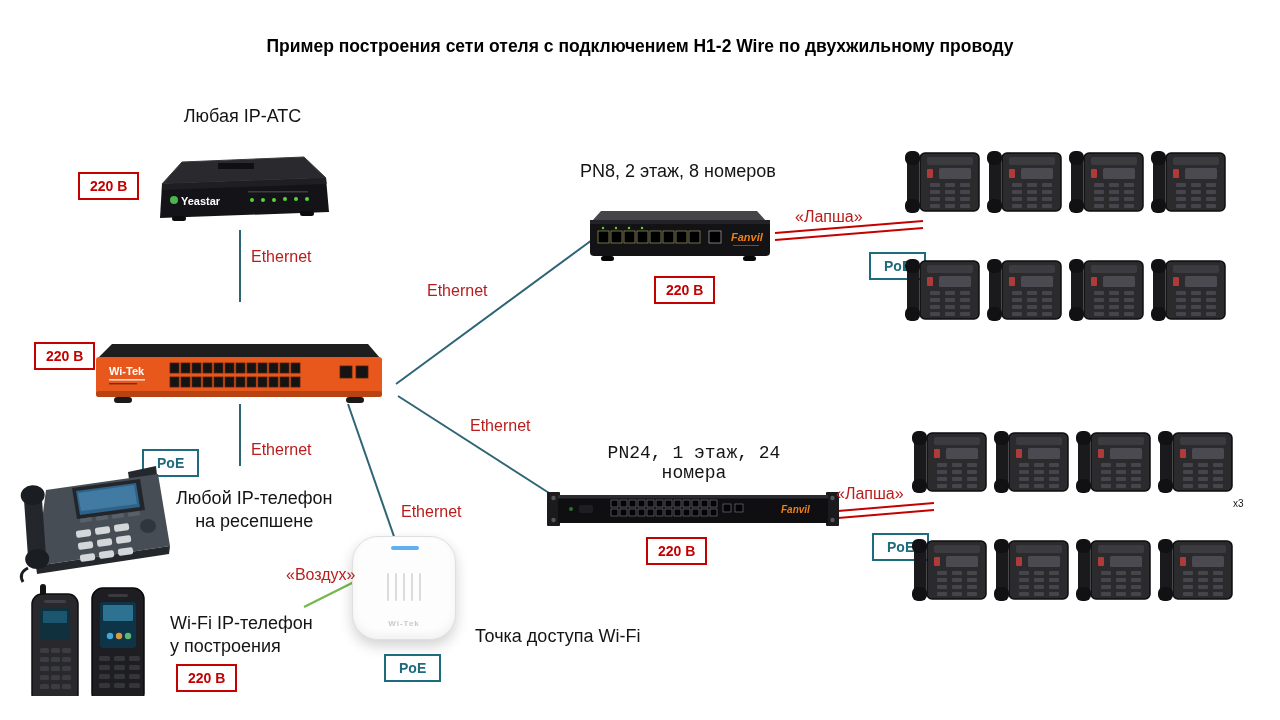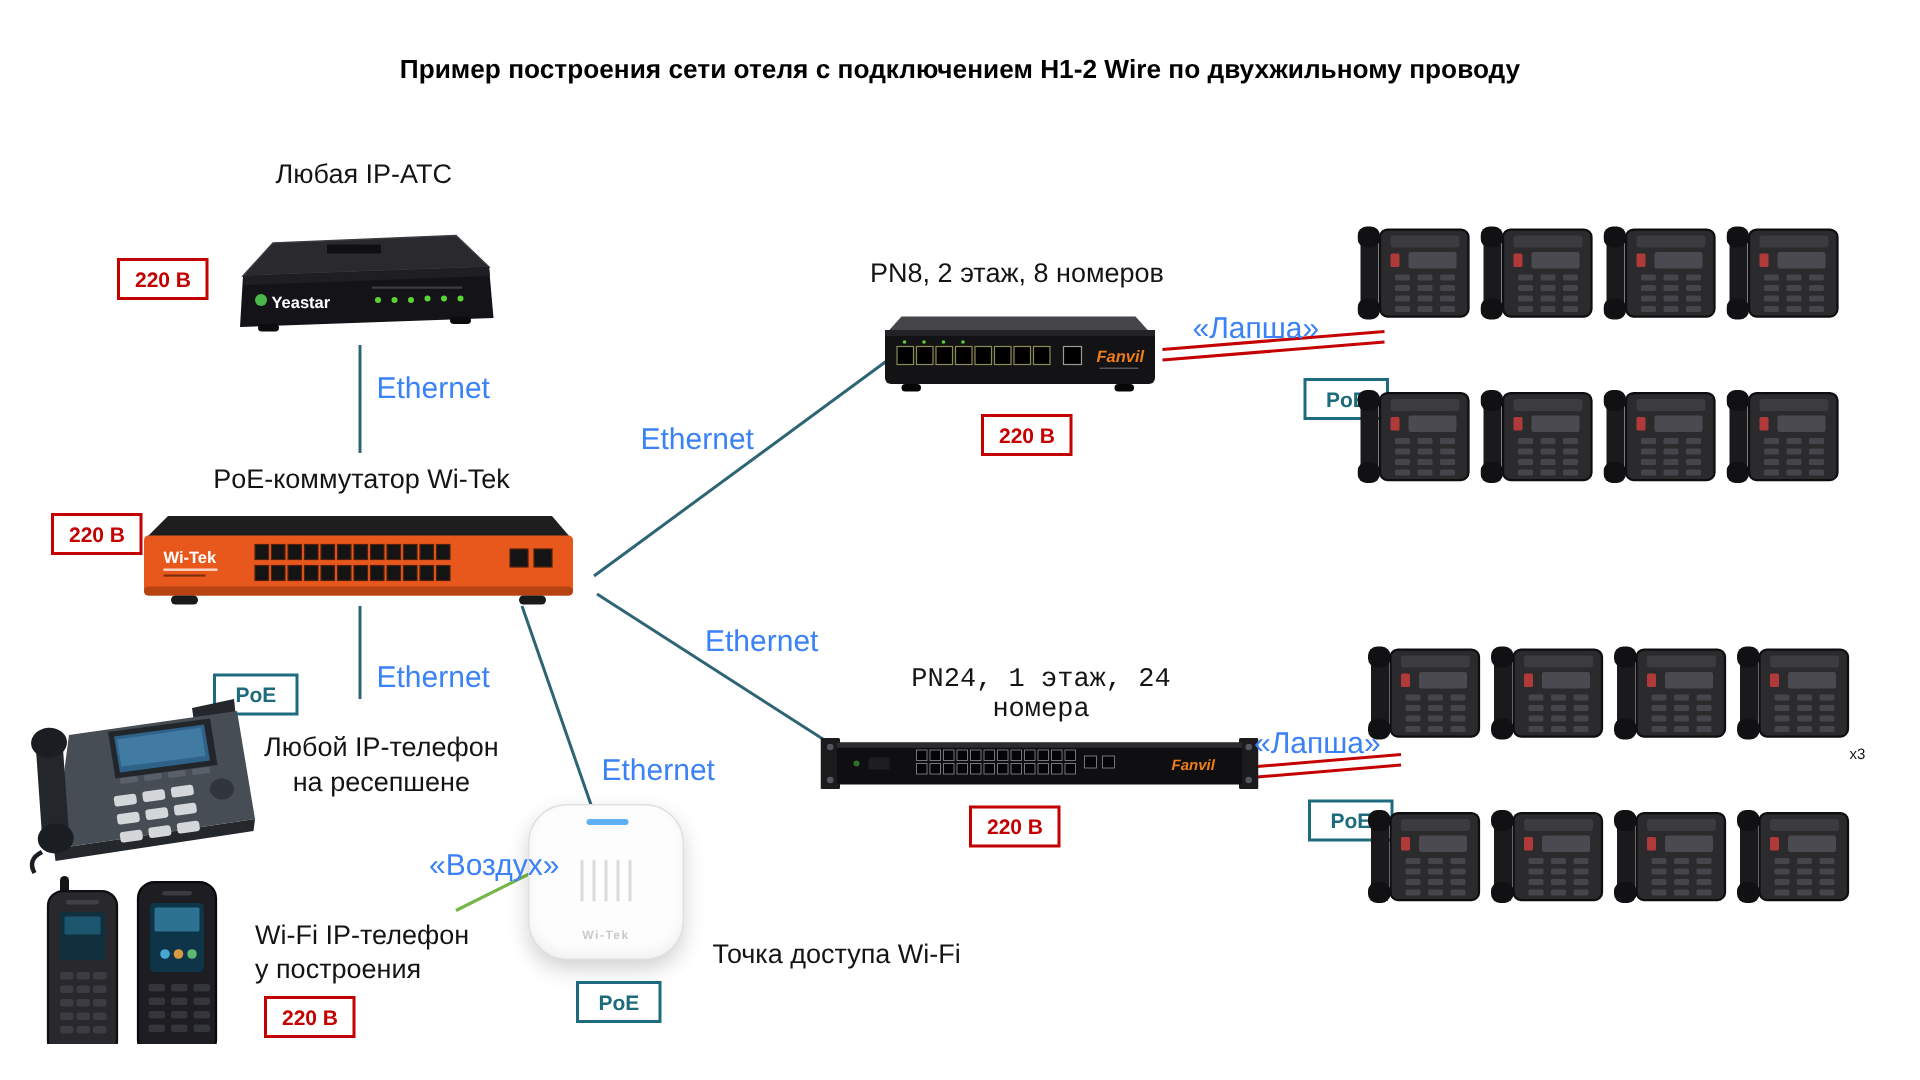--- a/index.html
+++ b/index.html
@@ -3,21 +3,21 @@
 <meta charset="utf-8">
 <style>
   * { margin:0; padding:0; box-sizing:border-box; }
   body { background:#ffffff; font-family:"Liberation Sans", sans-serif; }
   .canvas { position:relative; width:1280px; height:696px; background:#ffffff; overflow:hidden; }
   .abs { position:absolute; }
   .title { top:36px; left:0; width:1280px; text-align:center; font-size:17.5px; font-weight:bold; color:#000; }
   .lbl { position:absolute; font-size:18px; color:#141414; }
   .lbl.center { text-align:center; }
   .lbl .line { display:block; line-height:23px; }
-  .link-lbl { position:absolute; font-size:20px; color:#3b82f6; }
+  .link-lbl { position:absolute; font-size:16px; color:#b91c1c; }
   .badge { position:absolute; background:#fff; font-weight:bold; font-size:14px; line-height:1; padding:5px 10px; white-space:nowrap; }
   .badge.power { border:2px solid #c40000; color:#c40000; }
   .badge.poe { border:2px solid #1e6b7d; color:#1e6b7d; padding:5px 13px; }
   svg.wires { position:absolute; left:0; top:0; }
   .wire { stroke:#2d6575; stroke-width:2; }
   .lapsha-line { stroke:#c40000; stroke-width:2; }
   .air-line { stroke:#74b74a; stroke-width:2.2; }
   .phone-grid { position:absolute; display:grid; grid-template-columns:repeat(4,76px); column-gap:6px; row-gap:40px; }
   .ap { width:104px; height:104px; background:#fdfdfd; border:1px solid #e0e0e0; border-radius:26px;
         box-shadow:0 6px 14px rgba(0,0,0,.18), inset 0 -4px 8px rgba(0,0,0,.05); }
@@ -64,21 +64,20 @@
       <circle cx="137" cy="49" r="2"></circle>
         <circle cx="148" cy="49" r="2"></circle>
         <circle cx="159" cy="49" r="2"></circle>
     </g>
     <rect x="24" y="66" width="14" height="5" rx="2.5" fill="#0c0c0f"></rect>
     <rect x="152" y="61" width="14" height="5" rx="2.5" fill="#0c0c0f"></rect>
   </svg>
   <div class="badge power" style="left:78px; top:172px;">220 В</div>
   <div class="link-lbl" style="left:251px; top:248px;">Ethernet</div>
 
-  <div class="lbl center" style="left:110px; top:309px; width:262px;">PoE-коммутатор Wi-Tek</div>
   <div class="badge power" style="left:34px; top:342px;">220 В</div>
   <svg class="abs" style="left:92px; top:342px;" width="294" height="62" viewBox="0 0 294 62">
     <polygon points="20,2 276,2 288,16 6,16" fill="#1e1e1e"></polygon>
     <rect x="4" y="15" width="286" height="40" rx="3" fill="#e8581c"></rect>
     <rect x="4" y="49" width="286" height="6" rx="3" fill="#b74312"></rect>
     <text x="17" y="33" font-size="11" font-weight="bold" fill="#ffffff">Wi-Tek</text>
     <rect x="17" y="37" width="36" height="1.6" fill="#ffffff" opacity="0.75"></rect>
     <rect x="17" y="41" width="28" height="1.4" fill="#7a2c0c"></rect>
     <g fill="#141414" stroke="#51200c" stroke-width="0.8">
       <rect x="78" y="21" width="9" height="10"></rect>
@@ -110,21 +109,21 @@
     </g>
     <rect x="22" y="55" width="18" height="6" rx="3" fill="#1a1a1a"></rect>
     <rect x="254" y="55" width="18" height="6" rx="3" fill="#1a1a1a"></rect>
   </svg>
 
   <div class="link-lbl" style="left:427px; top:282px;">Ethernet</div>
   <div class="link-lbl" style="left:470px; top:417px;">Ethernet</div>
   <div class="link-lbl" style="left:251px; top:441px;">Ethernet</div>
   <div class="link-lbl" style="left:401px; top:503px;">Ethernet</div>
 
-  <div class="lbl center" style="left:562px; top:172px; width:232px;">PN8, 2 этаж, 8 номеров</div>
+  <div class="lbl center" style="left:562px; top:161px; width:232px;">PN8, 2 этаж, 8 номеров</div>
   <svg class="abs" style="left:585px; top:208px;" width="190" height="56" viewBox="0 0 190 56">
     <polygon points="16,3 172,3 181,13 7,13" fill="#46464a"></polygon>
     <rect x="5" y="12" width="180" height="36" rx="4" fill="#131316"></rect>
     <rect x="5" y="12" width="180" height="4" fill="#222227"></rect>
     <g fill="#000000" stroke="#8a8a55" stroke-width="0.8">
       <rect x="13" y="23" width="11" height="12"></rect>
         <rect x="26" y="23" width="11" height="12"></rect>
         <rect x="39" y="23" width="11" height="12"></rect>
         <rect x="52" y="23" width="11" height="12"></rect>
         <rect x="65" y="23" width="11" height="12"></rect>

